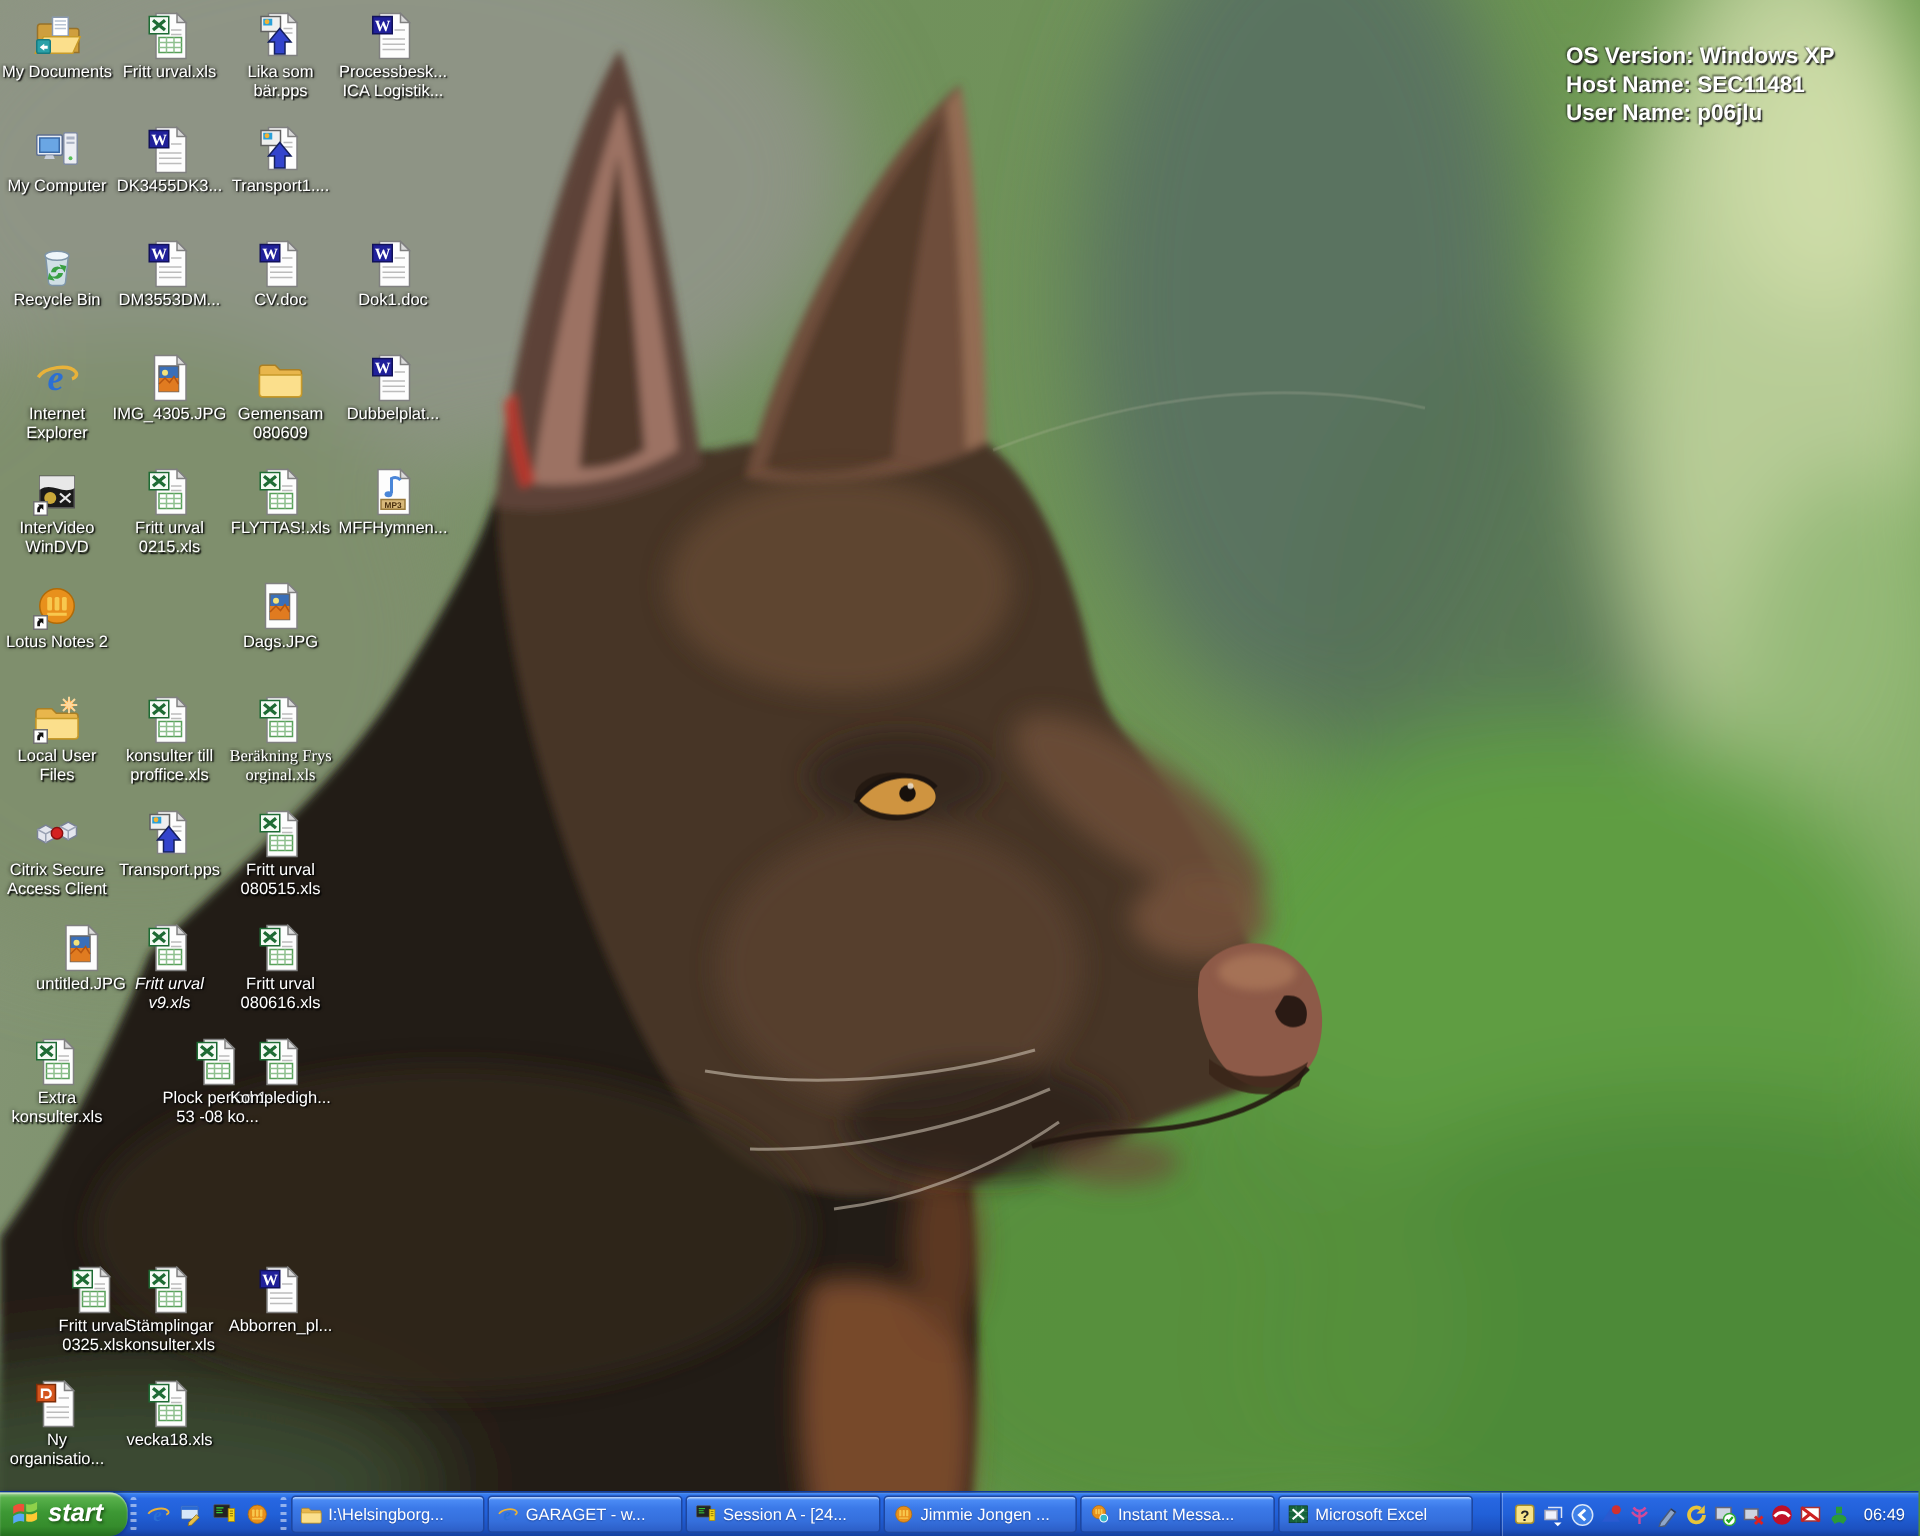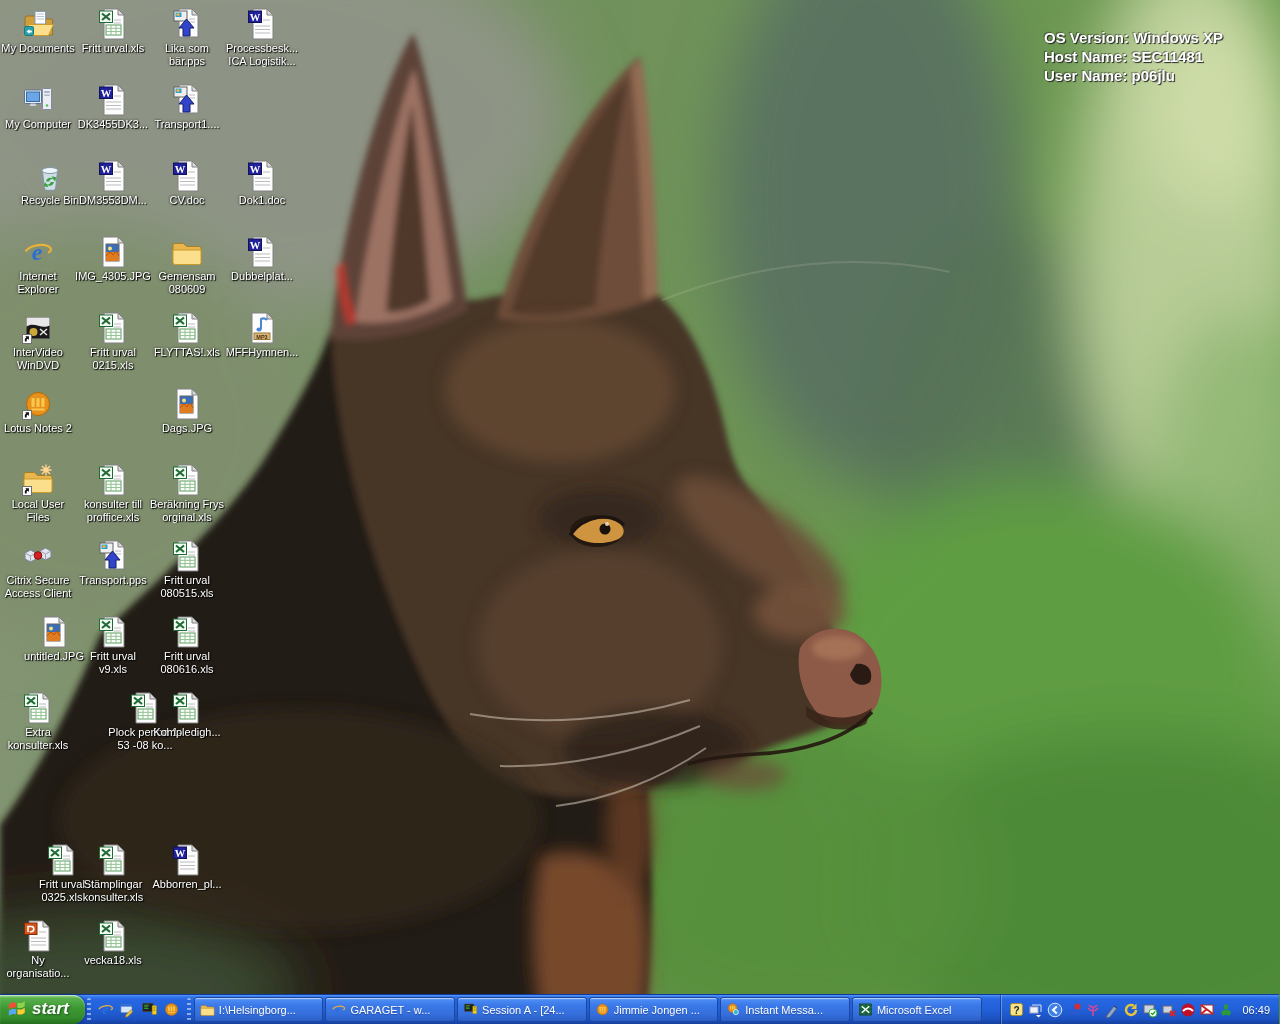--- a/index.html
+++ b/index.html
@@ -196,21 +196,21 @@
           <rect x="4.5" y="8" width="13" height="9.5" fill="#6aa6e4" stroke="#3a6aa8"></rect>
           <path d="M8.5 19.5h5l1 2.5h-7z" fill="#c9cfda"></path>
           <rect x="20.5" y="4.5" width="9" height="21" rx="1" fill="#eceef4" stroke="#7f8aa0"></rect>
           <rect x="22.3" y="7" width="5.4" height="2" fill="#aab2c4"></rect>
           <rect x="22.3" y="10.5" width="5.4" height="1.4" fill="#aab2c4"></rect>
           <circle cx="25" cy="21.5" r="1.3" fill="#58c058"></circle>
         </svg>
       </div>
       <div class="label">My Computer</div>
     </div>
-    <div class="desktop-icon" style="left: 12px; top: 160px;">
+    <div class="desktop-icon" style="left: 0px; top: 160px;">
       <div class="glyph">
         <svg xmlns="http://www.w3.org/2000/svg" viewBox="0 0 32 32" width="32" height="32">
           <path d="M8.5 11h15l-1.8 17a2.6 2.6 0 01-2.6 2.3h-6.2a2.6 2.6 0 01-2.6-2.3z" fill="#dcecf6" fill-opacity="0.85" stroke="#7e95a8"></path>
           <ellipse cx="16" cy="10.5" rx="8" ry="3" fill="#eef6fb" stroke="#7e95a8"></ellipse>
           <path d="M12 21.5a4.3 4.3 0 017-2.8l-1.4-2.4 4.6 1-1 4.4-1.4-2a2.9 2.9 0 00-4.6 1.8z" fill="#3aa043"></path>
           <path d="M20 22a4.3 4.3 0 01-7 2.8l1.4 2.4-4.6-1 1-4.4 1.4 2a2.9 2.9 0 004.6-1.8z" fill="#3aa043"></path>
         </svg>
       </div>
       <div class="label">Recycle Bin</div>
     </div>
@@ -424,21 +424,21 @@
           <path d="M21 1v6h6z" fill="#d9d9d9" stroke="#808080"></path>
           <path d="M18 11h6M18 14h6" stroke="#bcbcbc"></path>
           <rect x="3" y="3" width="13" height="10" fill="#efefef" stroke="#606060"></rect>
           <rect x="4.5" y="4.5" width="6" height="4.5" fill="#2aa0d8"></rect>
           <circle cx="7" cy="6.5" r="1.6" fill="#f3b234"></circle>
           <path d="M12 28v-8H8l7.5-9 7.5 9h-4v8z" fill="#3344cc" stroke="#15205e"></path>
         </svg>
       </div>
       <div class="label">Transport.pps</div>
     </div>
-    <div class="desktop-icon" style="left: 75px; top: 616px;">
+    <div class="desktop-icon" style="left: 75px; top: 616px; font-style: italic;">
       <div class="glyph">
         <svg xmlns="http://www.w3.org/2000/svg" viewBox="0 0 32 32" width="32" height="32">
           <path d="M7 1h14l6 6v24H7z" fill="#fdfdfd" stroke="#808080"></path>
           <path d="M21 1v6h6z" fill="#d9d9d9" stroke="#808080"></path>
           <path d="M17 12h7M17 15h7" stroke="#bcbcbc"></path>
           <rect x="9" y="17" width="15" height="10" fill="#fff" stroke="#58a05a"></rect>
           <path d="M9 20.3h15M9 23.6h15M14 17v10M19 17v10" stroke="#8fc08f"></path>
           <rect x="2.5" y="3" width="13" height="11.5" fill="#f4faf4" stroke="#1e6b34"></rect>
           <path d="M5 5.5l8 6.5M13 5.5l-8 6.5" stroke="#1e6b34" stroke-width="2.2"></path>
         </svg>
@@ -556,21 +556,21 @@
           <path d="M6 1h15l6 6v24H6z" fill="#fdfdfd" stroke="#808080"></path>
           <path d="M21 1v6h6z" fill="#d9d9d9" stroke="#808080"></path>
           <rect x="9" y="8" width="13" height="17" fill="#3a6fb8" stroke="#666"></rect>
           <rect x="9" y="16" width="13" height="9" fill="#e07b20"></rect>
           <circle cx="13" cy="12.5" r="2" fill="#f3e27a"></circle>
           <path d="M9 20l4-4 3 3 3-4 3 5" stroke="#b55510" fill="none"></path>
         </svg>
       </div>
       <div class="label">Dags.JPG</div>
     </div>
-    <div class="desktop-icon" style="left: 149px; top: 464px;">
+    <div class="desktop-icon" style="left: 149px; top: 464px; font-family: Liberation Serif, serif;">
       <div class="glyph">
         <svg xmlns="http://www.w3.org/2000/svg" viewBox="0 0 32 32" width="32" height="32">
           <path d="M7 1h14l6 6v24H7z" fill="#fdfdfd" stroke="#808080"></path>
           <path d="M21 1v6h6z" fill="#d9d9d9" stroke="#808080"></path>
           <path d="M17 12h7M17 15h7" stroke="#bcbcbc"></path>
           <rect x="9" y="17" width="15" height="10" fill="#fff" stroke="#58a05a"></rect>
           <path d="M9 20.3h15M9 23.6h15M14 17v10M19 17v10" stroke="#8fc08f"></path>
           <rect x="2.5" y="3" width="13" height="11.5" fill="#f4faf4" stroke="#1e6b34"></rect>
           <path d="M5 5.5l8 6.5M13 5.5l-8 6.5" stroke="#1e6b34" stroke-width="2.2"></path>
         </svg>

